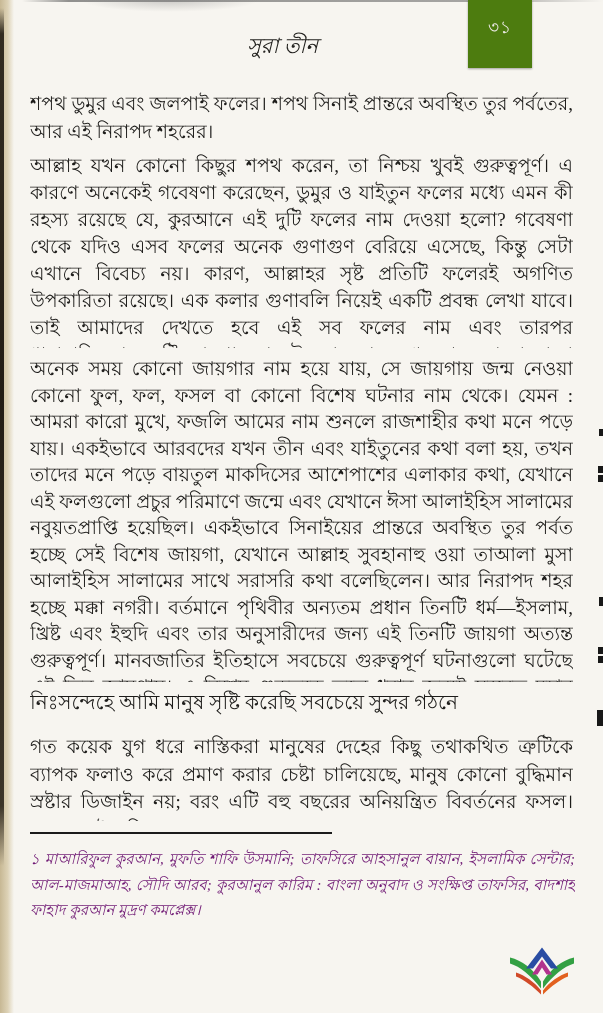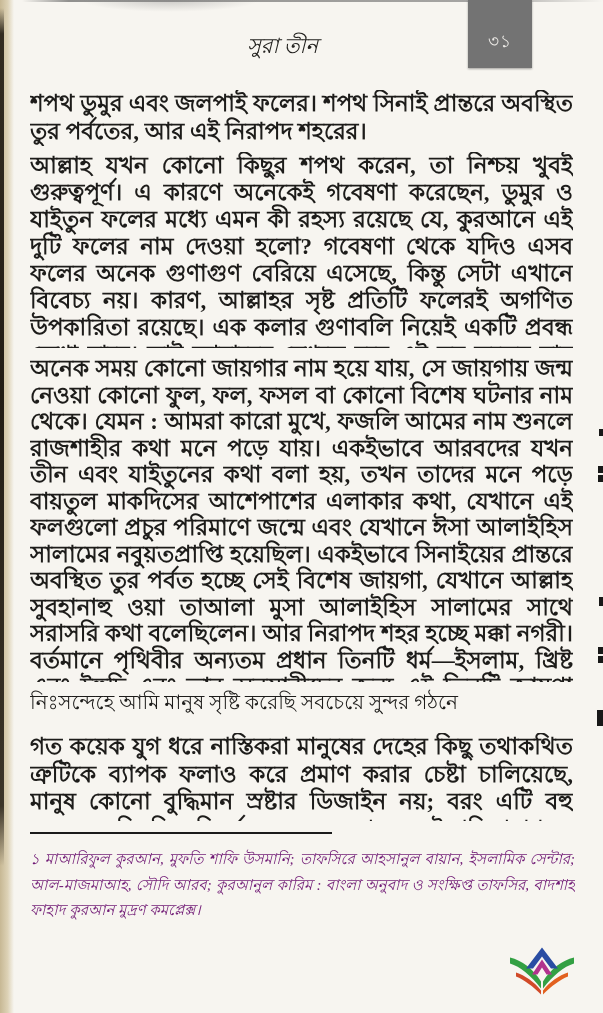--- a/index.html
+++ b/index.html
@@ -31,30 +31,30 @@
   .m4b{left:598px;top:656px;width:5px;height:7px;}
   .m5{left:597px;top:710px;width:6px;height:16px;}
 
   
   .running-title{
     position:absolute;left:0;top:30px;width:565px;
     text-align:center;font-style:italic;font-size:21px;color:#23221f;
   }
   .page-number-box{
     position:absolute;left:468px;top:0;width:64px;height:68px;
-    background:#737373;
-    display:flex;align-items:flex-end;justify-content:center;
+    background:#4d7c0f;
+    display:flex;align-items:center;justify-content:center;
     box-shadow:0 1px 2px rgba(0,0,0,.35);
   }
   .page-number-box span{display:block;margin-bottom:12px;font-size:17px;color:#eceae6;letter-spacing:1px;}
 
   
   .bodytext{
     position:absolute;left:30px;width:543px;
-    font-size:23px;text-align:justify;overflow:hidden;margin:0;font-weight:bold;
+    font-size:19px;text-align:justify;overflow:hidden;margin:0;
   }
   .p1{top:90px;line-height:28px;max-height:62px;}
   .p2{top:152px;line-height:27px;max-height:196px;}
   .p3{top:356px;line-height:26.5px;max-height:326px;}
   .p4{top:733px;line-height:27.5px;max-height:88px;}
   .section-heading{
     position:absolute;left:30px;top:688px;width:543px;margin:0;
     font-size:20px;font-weight:normal;line-height:28px;max-height:32px;overflow:hidden;
   }
 

